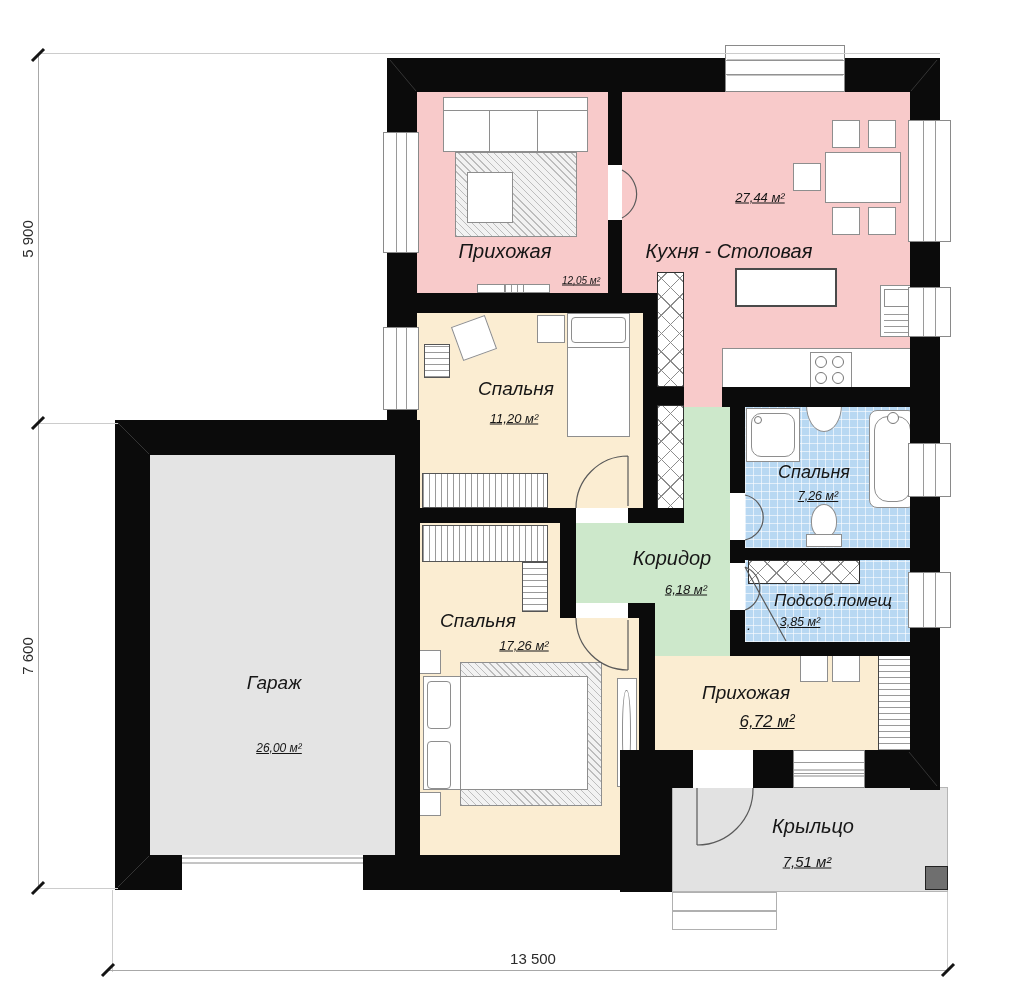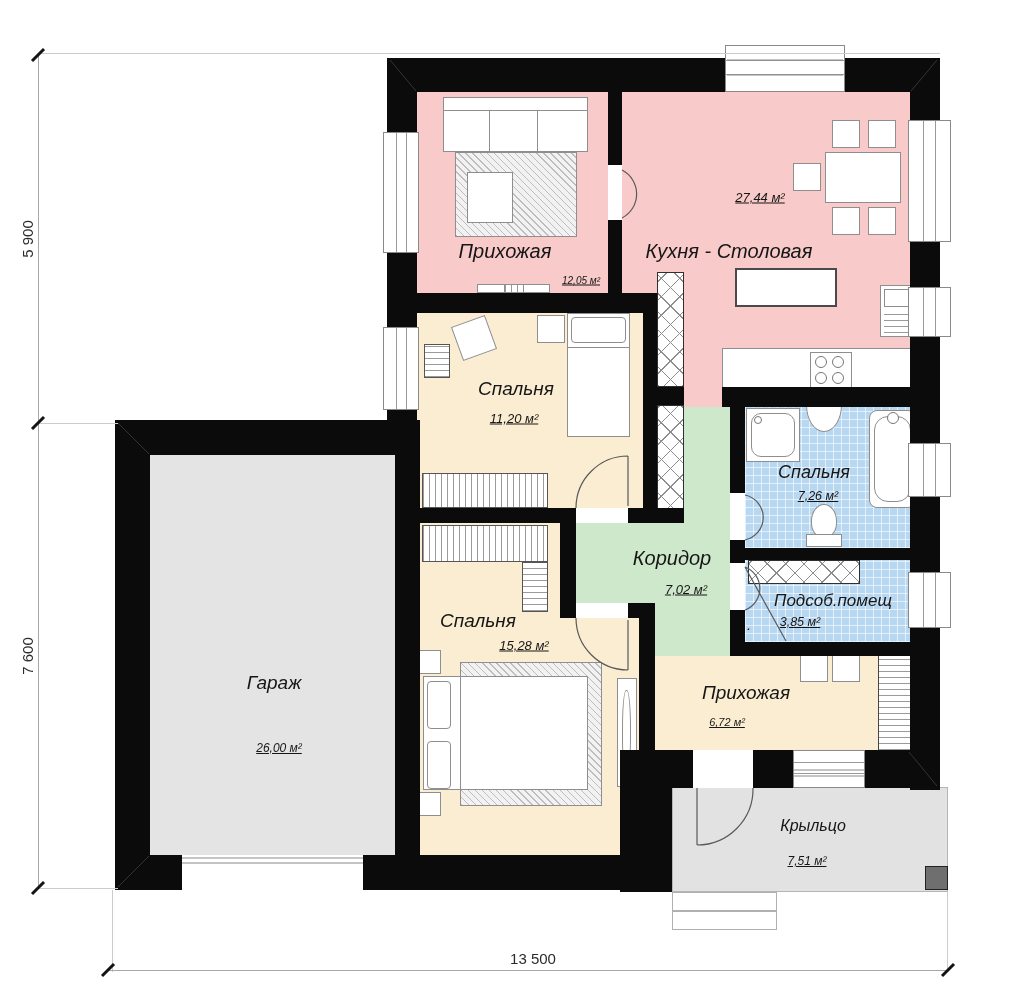--- a/index.html
+++ b/index.html
@@ -204,34 +204,34 @@
   <div class="lbl" style="left:505px;top:251px;font-size:20px;">Прихожая</div>
   <div class="lbl area" style="left:581px;top:280px;font-size:10px;">12,05 м²</div>
 
   <div class="lbl" style="left:729px;top:251px;font-size:20px;">Кухня - Столовая</div>
   <div class="lbl area" style="left:760px;top:197px;font-size:13px;">27,44 м²</div>
 
   <div class="lbl" style="left:516px;top:389px;font-size:19px;">Спальня</div>
   <div class="lbl area" style="left:514px;top:418px;font-size:13px;">11,20 м²</div>
 
   <div class="lbl" style="left:478px;top:621px;font-size:19px;">Спальня</div>
-  <div class="lbl area" style="left:524px;top:645px;font-size:13px;">15,28 м²</div>
+  <div class="lbl area" style="left:524px;top:645px;font-size:13px;">17,26 м²</div>
 
   <div class="lbl" style="left:274px;top:683px;font-size:19px;">Гараж</div>
   <div class="lbl area" style="left:279px;top:748px;font-size:12px;">26,00 м²</div>
 
   <div class="lbl" style="left:814px;top:472px;font-size:18px;">Спальня</div>
   <div class="lbl area" style="left:818px;top:496px;font-size:12.5px;">7,26 м²</div>
 
   <div class="lbl" style="left:672px;top:558px;font-size:20px;">Коридор</div>
-  <div class="lbl area" style="left:686px;top:589px;font-size:13px;">7,02 м²</div>
+  <div class="lbl area" style="left:686px;top:589px;font-size:13px;">6,18 м²</div>
 
   <div class="lbl" style="left:833px;top:601px;font-size:17px;">Подсоб.помещ</div>
   <div class="lbl" style="left:749px;top:624px;font-size:15px;">.</div>
   <div class="lbl area" style="left:800px;top:622px;font-size:12.5px;">3,85 м²</div>
 
   <div class="lbl" style="left:746px;top:693px;font-size:19px;">Прихожая</div>
-  <div class="lbl area" style="left:727px;top:722px;font-size:11px;text-decoration:underline;">6,72 м²</div>
-
-  <div class="lbl" style="left:813px;top:826px;font-size:16px;">Крыльцо</div>
-  <div class="lbl area" style="left:807px;top:861px;font-size:12px;">7,51 м²</div>
+  <div class="lbl area" style="left:767px;top:722px;font-size:17px;text-decoration:underline;">6,72 м²</div>
+
+  <div class="lbl" style="left:813px;top:826px;font-size:20px;">Крыльцо</div>
+  <div class="lbl area" style="left:807px;top:861px;font-size:15px;">7,51 м²</div>
 
 </div>
 
 </body></html>

